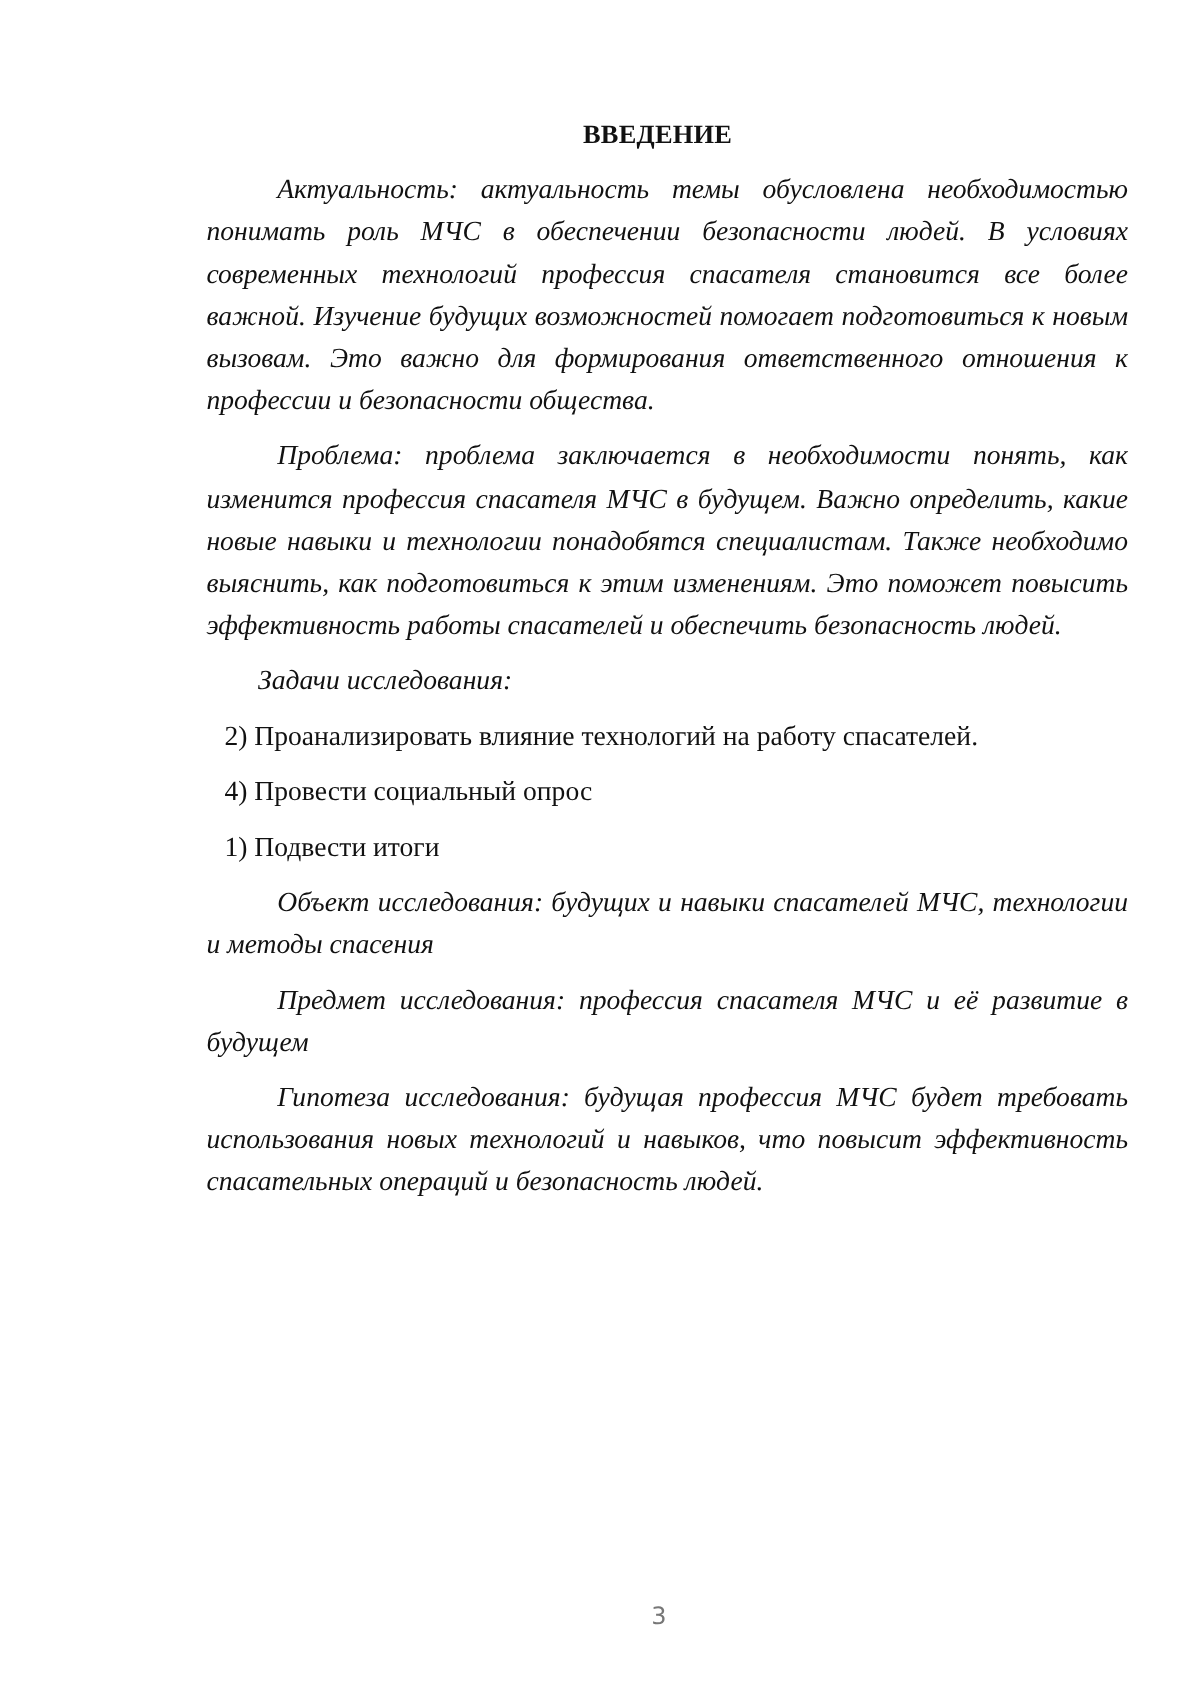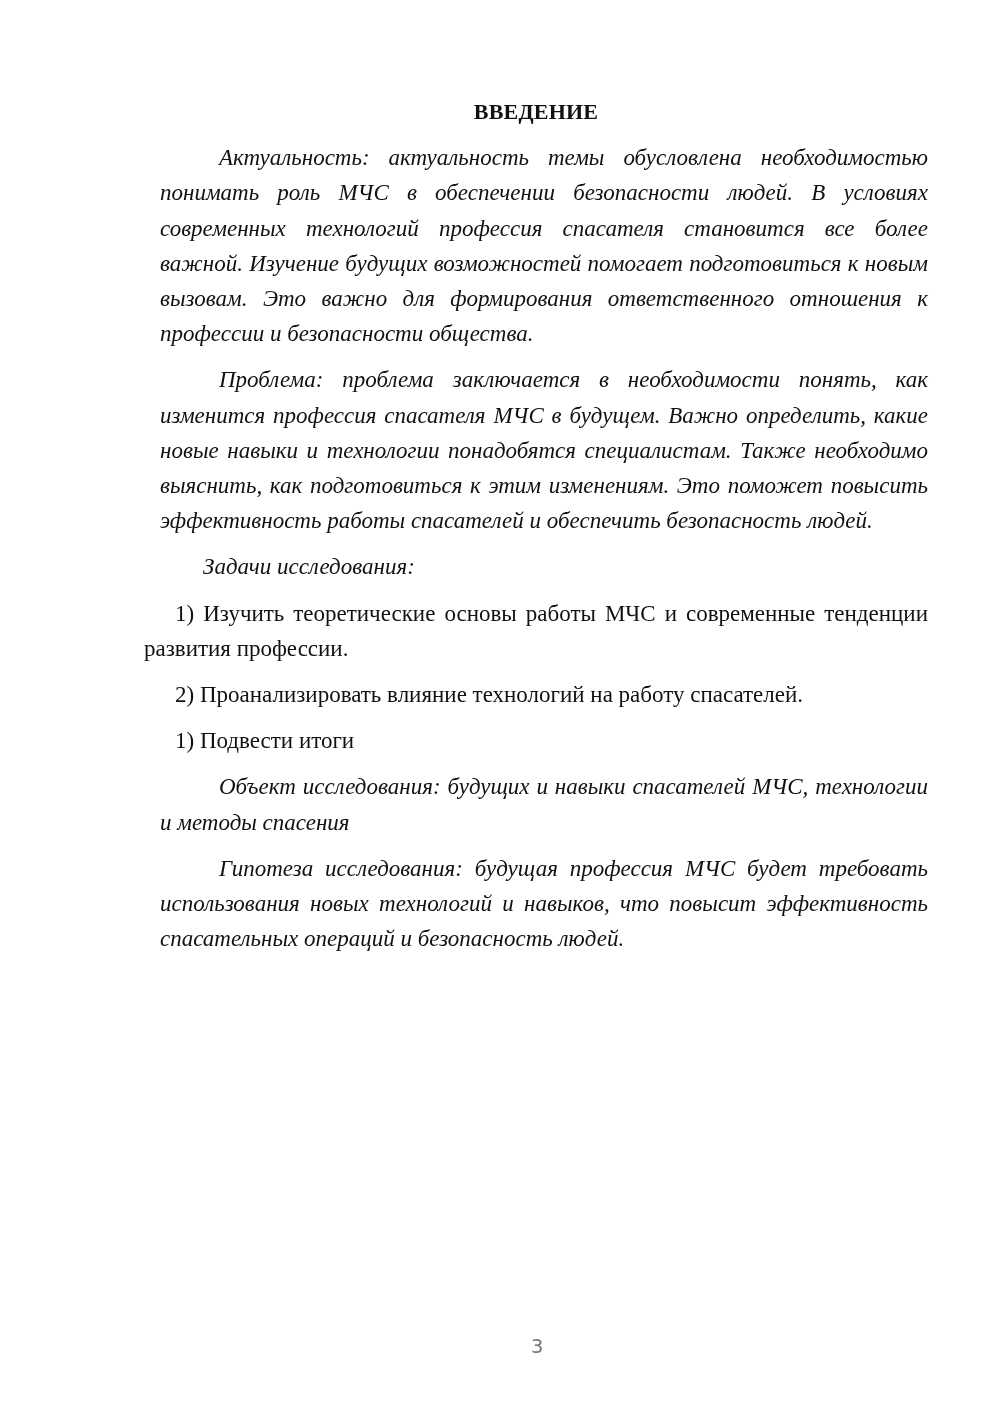--- a/index.html
+++ b/index.html
@@ -10,21 +10,21 @@
     body {
       width: 1000px;
       height: 1414px;
       position: relative;
       overflow: hidden;
       font-family: "Liberation Serif", "DejaVu Serif", serif;
       color: #111111;
     }
     .page {
       position: absolute;
-      left: 0; top: 0;
+      left: 12px; top: 0;
       width: 800px;
       height: 1414px;
       background: #ffffff;
     }
     .content {
       position: absolute;
       left: 144px;
       top: 94px;
       width: 784px;
       font-size: 23px;
@@ -73,25 +73,26 @@
     <h1 class="heading">ВВЕДЕНИЕ</h1>
 
     <p class="para">Актуальность: актуальность темы обусловлена необходимостью понимать роль МЧС в обеспечении безопасности людей. В условиях современных технологий профессия спасателя становится все более важной. Изучение будущих возможностей помогает подготовиться к новым вызовам. Это важно для формирования ответственного отношения к профессии и безопасности общества.</p>
 
     <p class="para">Проблема: проблема заключается в необходимости понять, как изменится профессия спасателя МЧС в будущем. Важно определить, какие новые навыки и технологии понадобятся специалистам. Также необходимо выяснить, как подготовиться к этим изменениям. Это поможет повысить эффективность работы спасателей и обеспечить безопасность людей.</p>
 
 
     <p class="plain">Задачи исследования:</p>
 
     <div>
-      <p class="list-item">1) Изучить теоретические основы работы МЧС и современные тенденции развития профессии.</p>
       <p class="list-item">2) Проанализировать влияние технологий на работу спасателей.</p>
+      <p class="list-item">4) Провести социальный опрос</p>
       <p class="list-item">1) Подвести итоги</p>
     </div>
 
     <p class="para">Объект исследования: будущих и навыки спасателей МЧС, технологии и методы спасения</p>
 
+    <p class="para">Предмет исследования: профессия спасателя МЧС и её развитие в будущем</p>
 
     <p class="para">Гипотеза исследования: будущая профессия МЧС будет требовать использования новых технологий и навыков, что повысит эффективность спасательных операций и безопасность людей.</p>
   </div>
 
   <div class="page-number">3</div>
 </div>
 
 </body></html>

